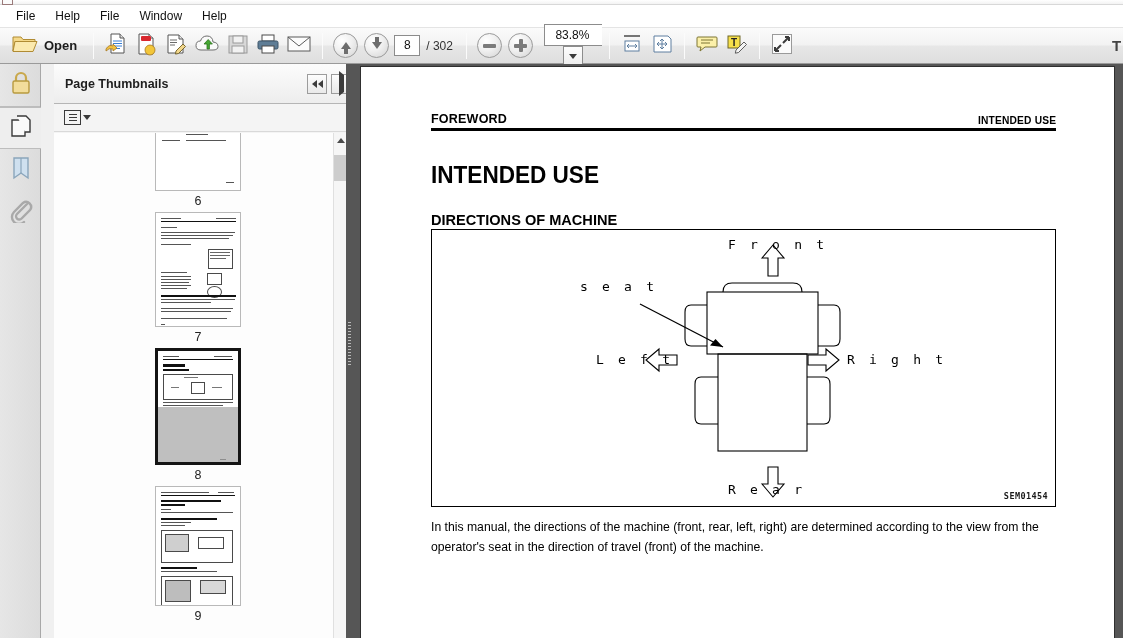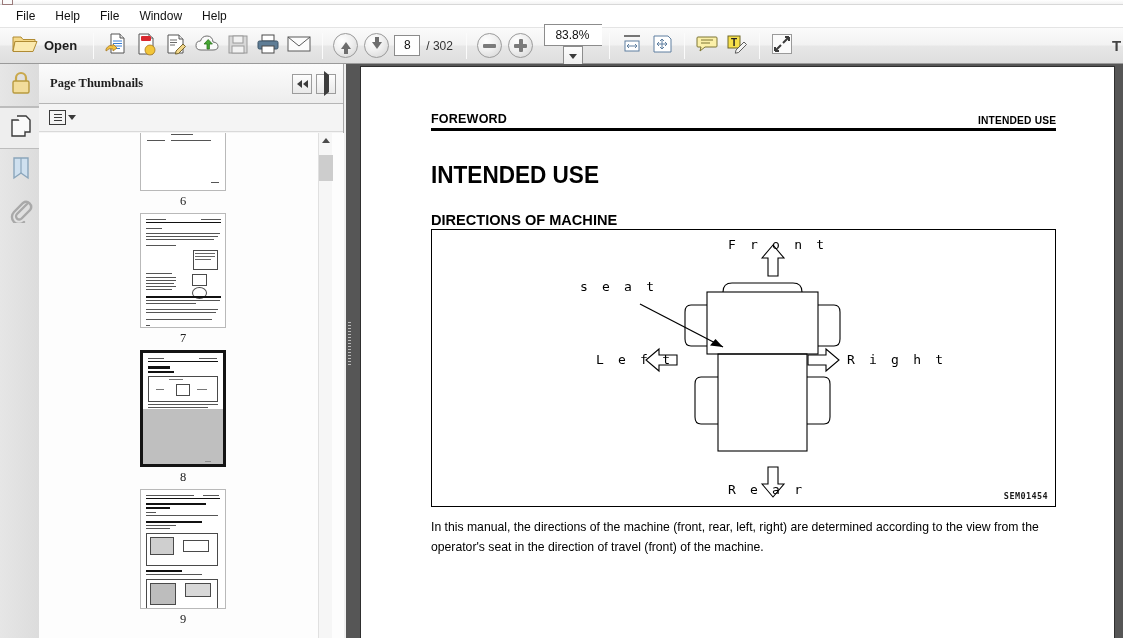--- a/index.html
+++ b/index.html
@@ -101,22 +101,22 @@
   }
   .rail-cell {
     width:41px; height:42px; display:flex; align-items:center; justify-content:center;
     position:relative;
   }
   .rail-cell.sel { background:#eeeeee; border-top:1px solid #bdbdbd; border-bottom:1px solid #bdbdbd; }
   .rail-divider { height:1px; background:#bcbcbc; }
 
   
   .panel {
-    position:absolute; left:39px; top:64px; width:305px; height:574px;
-    background:#f4f4f4; border-right:1px solid #a8a8a8;font-family:Liberation Serif, serif;
+    position:absolute; left:54px; top:64px; width:305px; height:574px;
+    background:#f4f4f4; border-right:1px solid #a8a8a8;
   }
   .panel-header {
     height:40px; width:100%;
     background: linear-gradient(#fcfcfc,#ededed);
     border-bottom:1px solid #b5b5b5;
     display:flex; align-items:center; padding:0 7px 0 11px;
   }
   .panel-title { font-size:12.5px; font-weight:bold; color:#1e1e1e; flex:1; }
   .hdr-btn {
     width:20px;height:20px;margin-left:4px;

